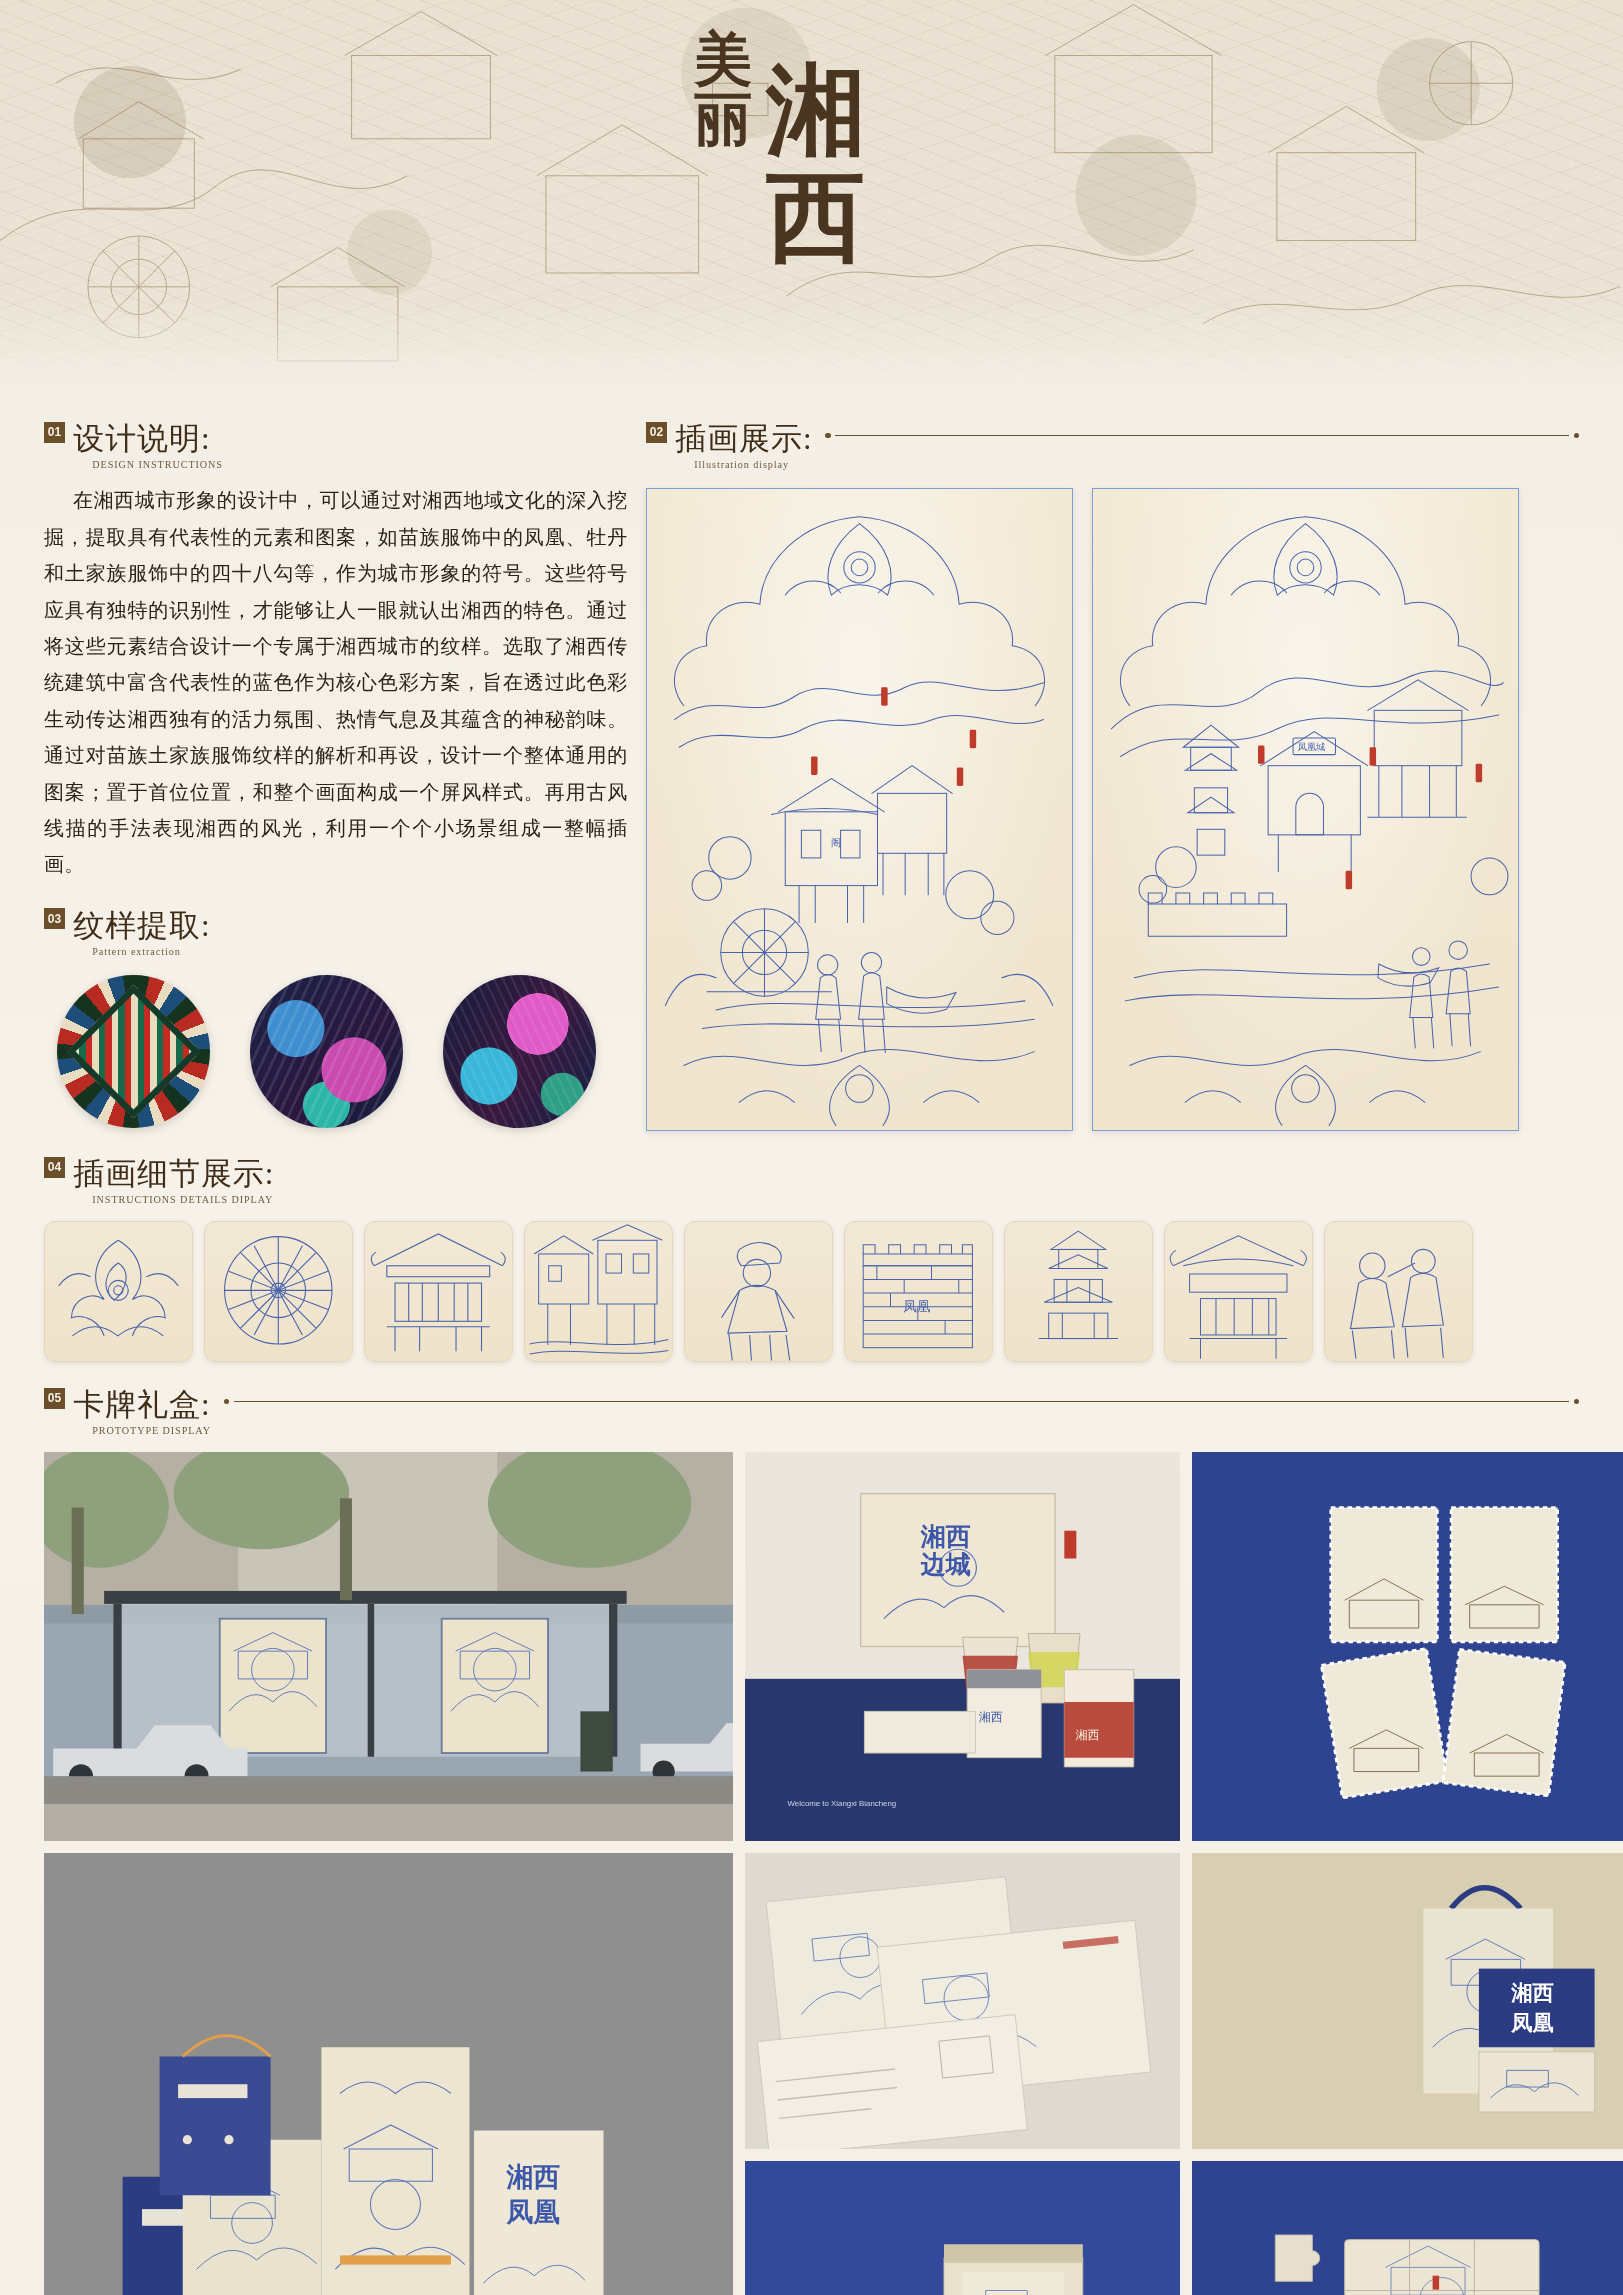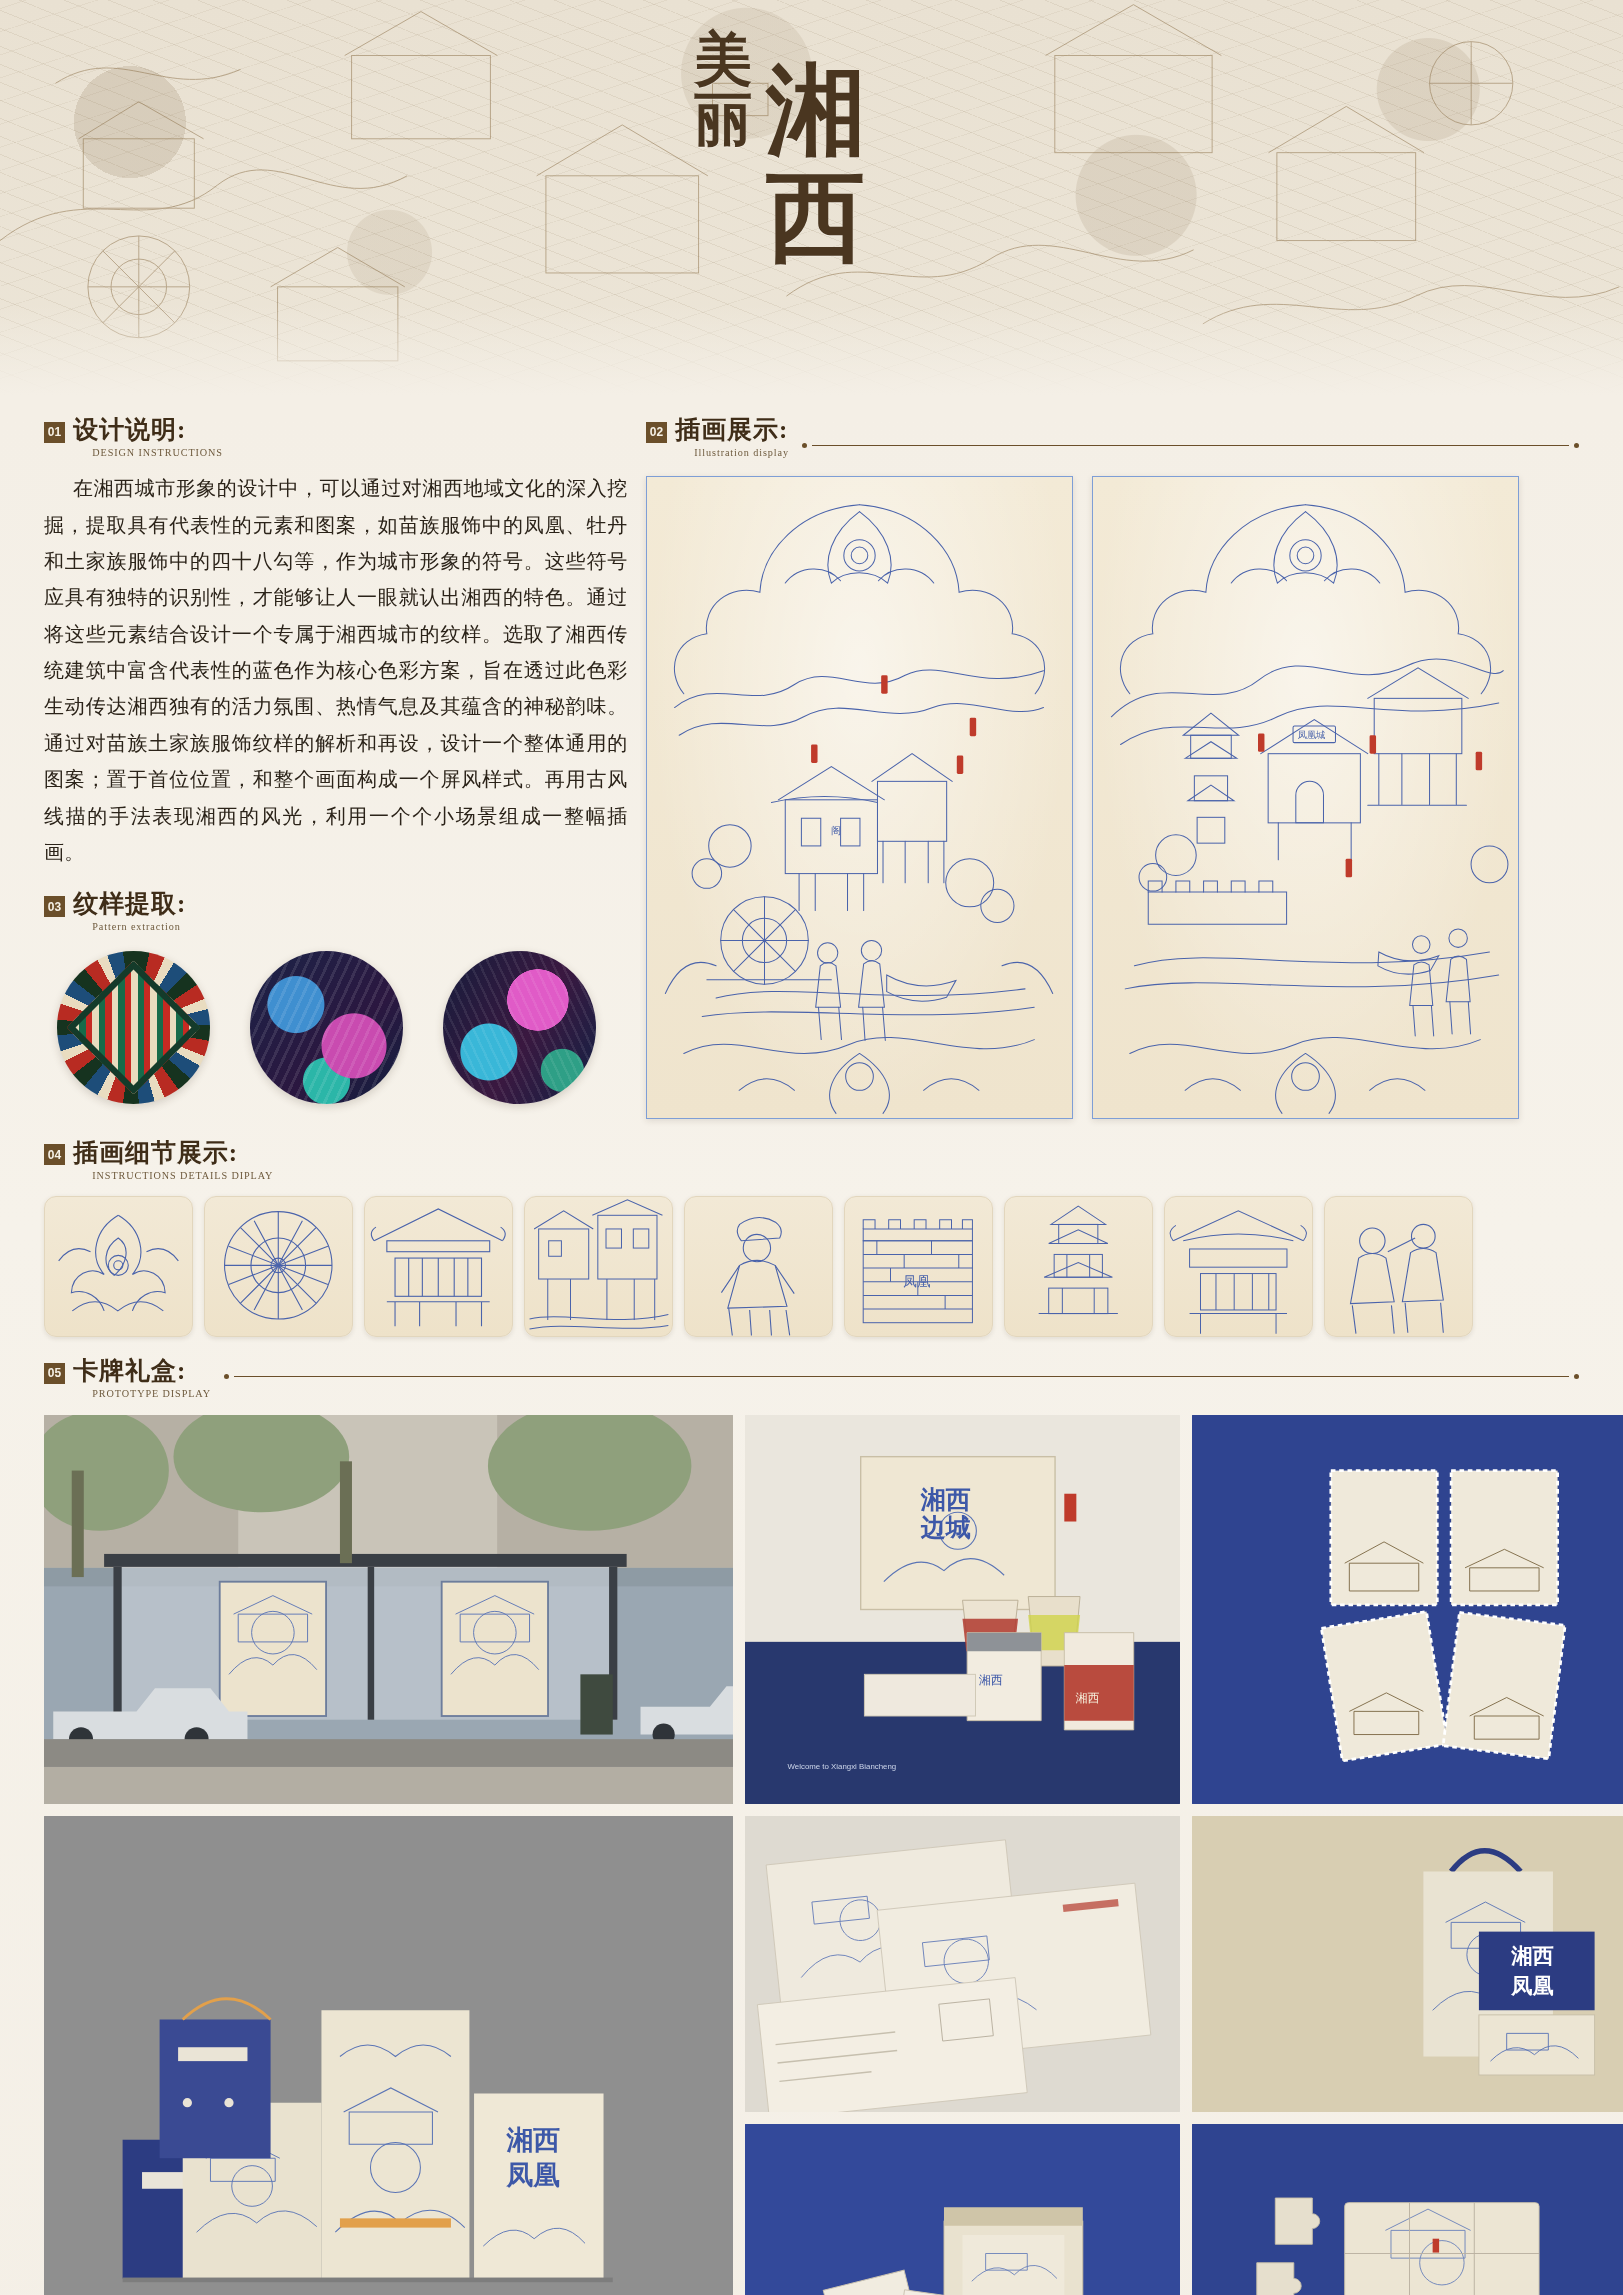--- a/index.html
+++ b/index.html
@@ -66,22 +66,23 @@
   
   .sec-head { display: flex; align-items: flex-start; gap: 8.3px; }
   .sec-num {
     width: 21px; height: 21px; background: #6b4f2a; color: #f6f1e6;
     font-family: Liberation Sans, sans-serif; font-size: 12px; font-weight: 700;
     display: flex; align-items: center; justify-content: center; margin-top: 4.6px;
     letter-spacing: 0;
   }
   .sec-titles { display: flex; flex-direction: column; }
   .sec-cn {
-    font-size: 25px; font-weight: 700; color: #3f2d18; letter-spacing: 0.9px;
+    font-size: 31px; font-weight: 400; color: #3f2d18; letter-spacing: 0.9px;
     line-height: 1.05;
+    margin-top: 6px;
   }
   .sec-en {
     font-family: "Liberation Serif", serif;
     font-size: 10.2px; color: #6d5troke; color: #6e5a3d; letter-spacing: 0.9px; margin-top: 3.7px;
     margin-left: 19px;
   }
 
   
   .rule-wrap { display: flex; align-items: center; flex: 1; margin-left: 13px; margin-top: 15.7px; }
   .dot { width: 5.1px; height: 5.1px; border-radius: 50%; background: #6b4f2a; flex: 0 0 auto; }
@@ -268,21 +269,21 @@
         <div class="pat-circle pat-2">
           <span class="sr-only">苗族服饰刺绣纹样一</span>
         </div>
         <div class="pat-circle pat-3">
           <span class="sr-only">苗族服饰刺绣纹样二</span>
         </div>
       </div>
     </div>
 
     <div class="col-right">
-      <div style="display:flex;align-items:center">
+      <div style="display:flex;align-items:flex-start">
         <div class="sec-head">
           <div class="sec-num">02</div>
           <div class="sec-titles">
             <div class="sec-cn">插画展示:</div>
             <div class="sec-en">Illustration display</div>
           </div>
         </div>
         <div class="rule-wrap">
           <span class="dot"></span>
           <span class="rule"></span>

